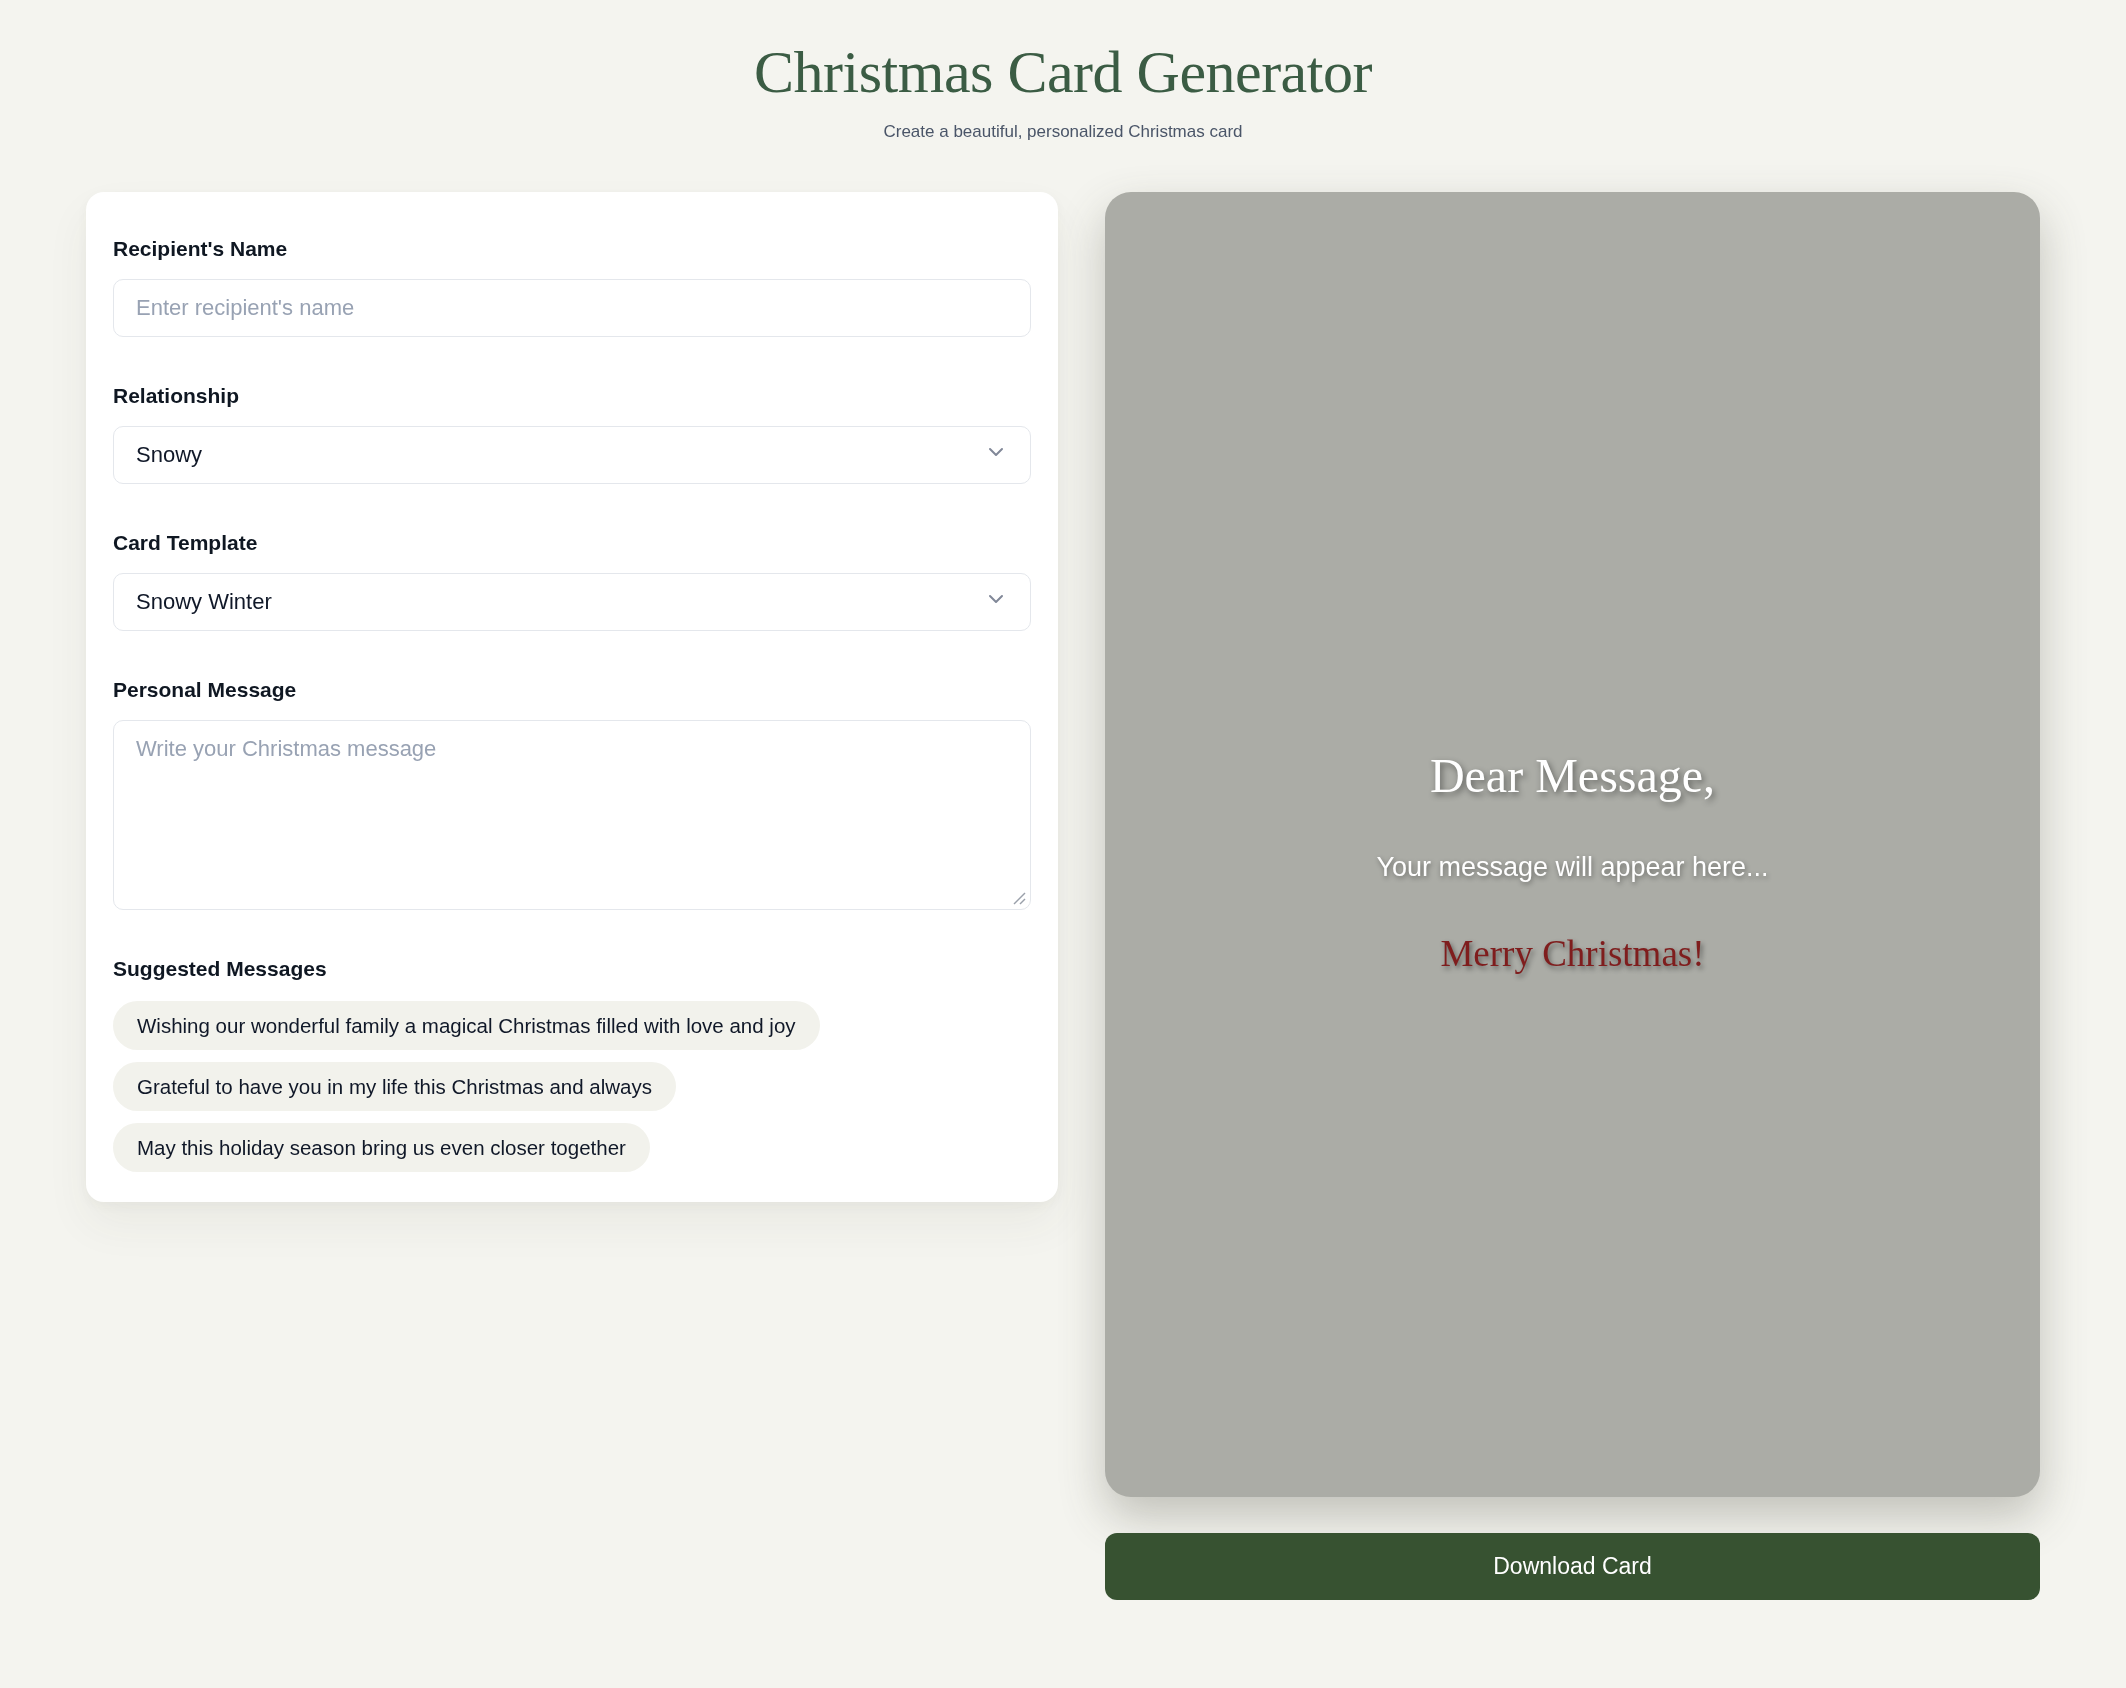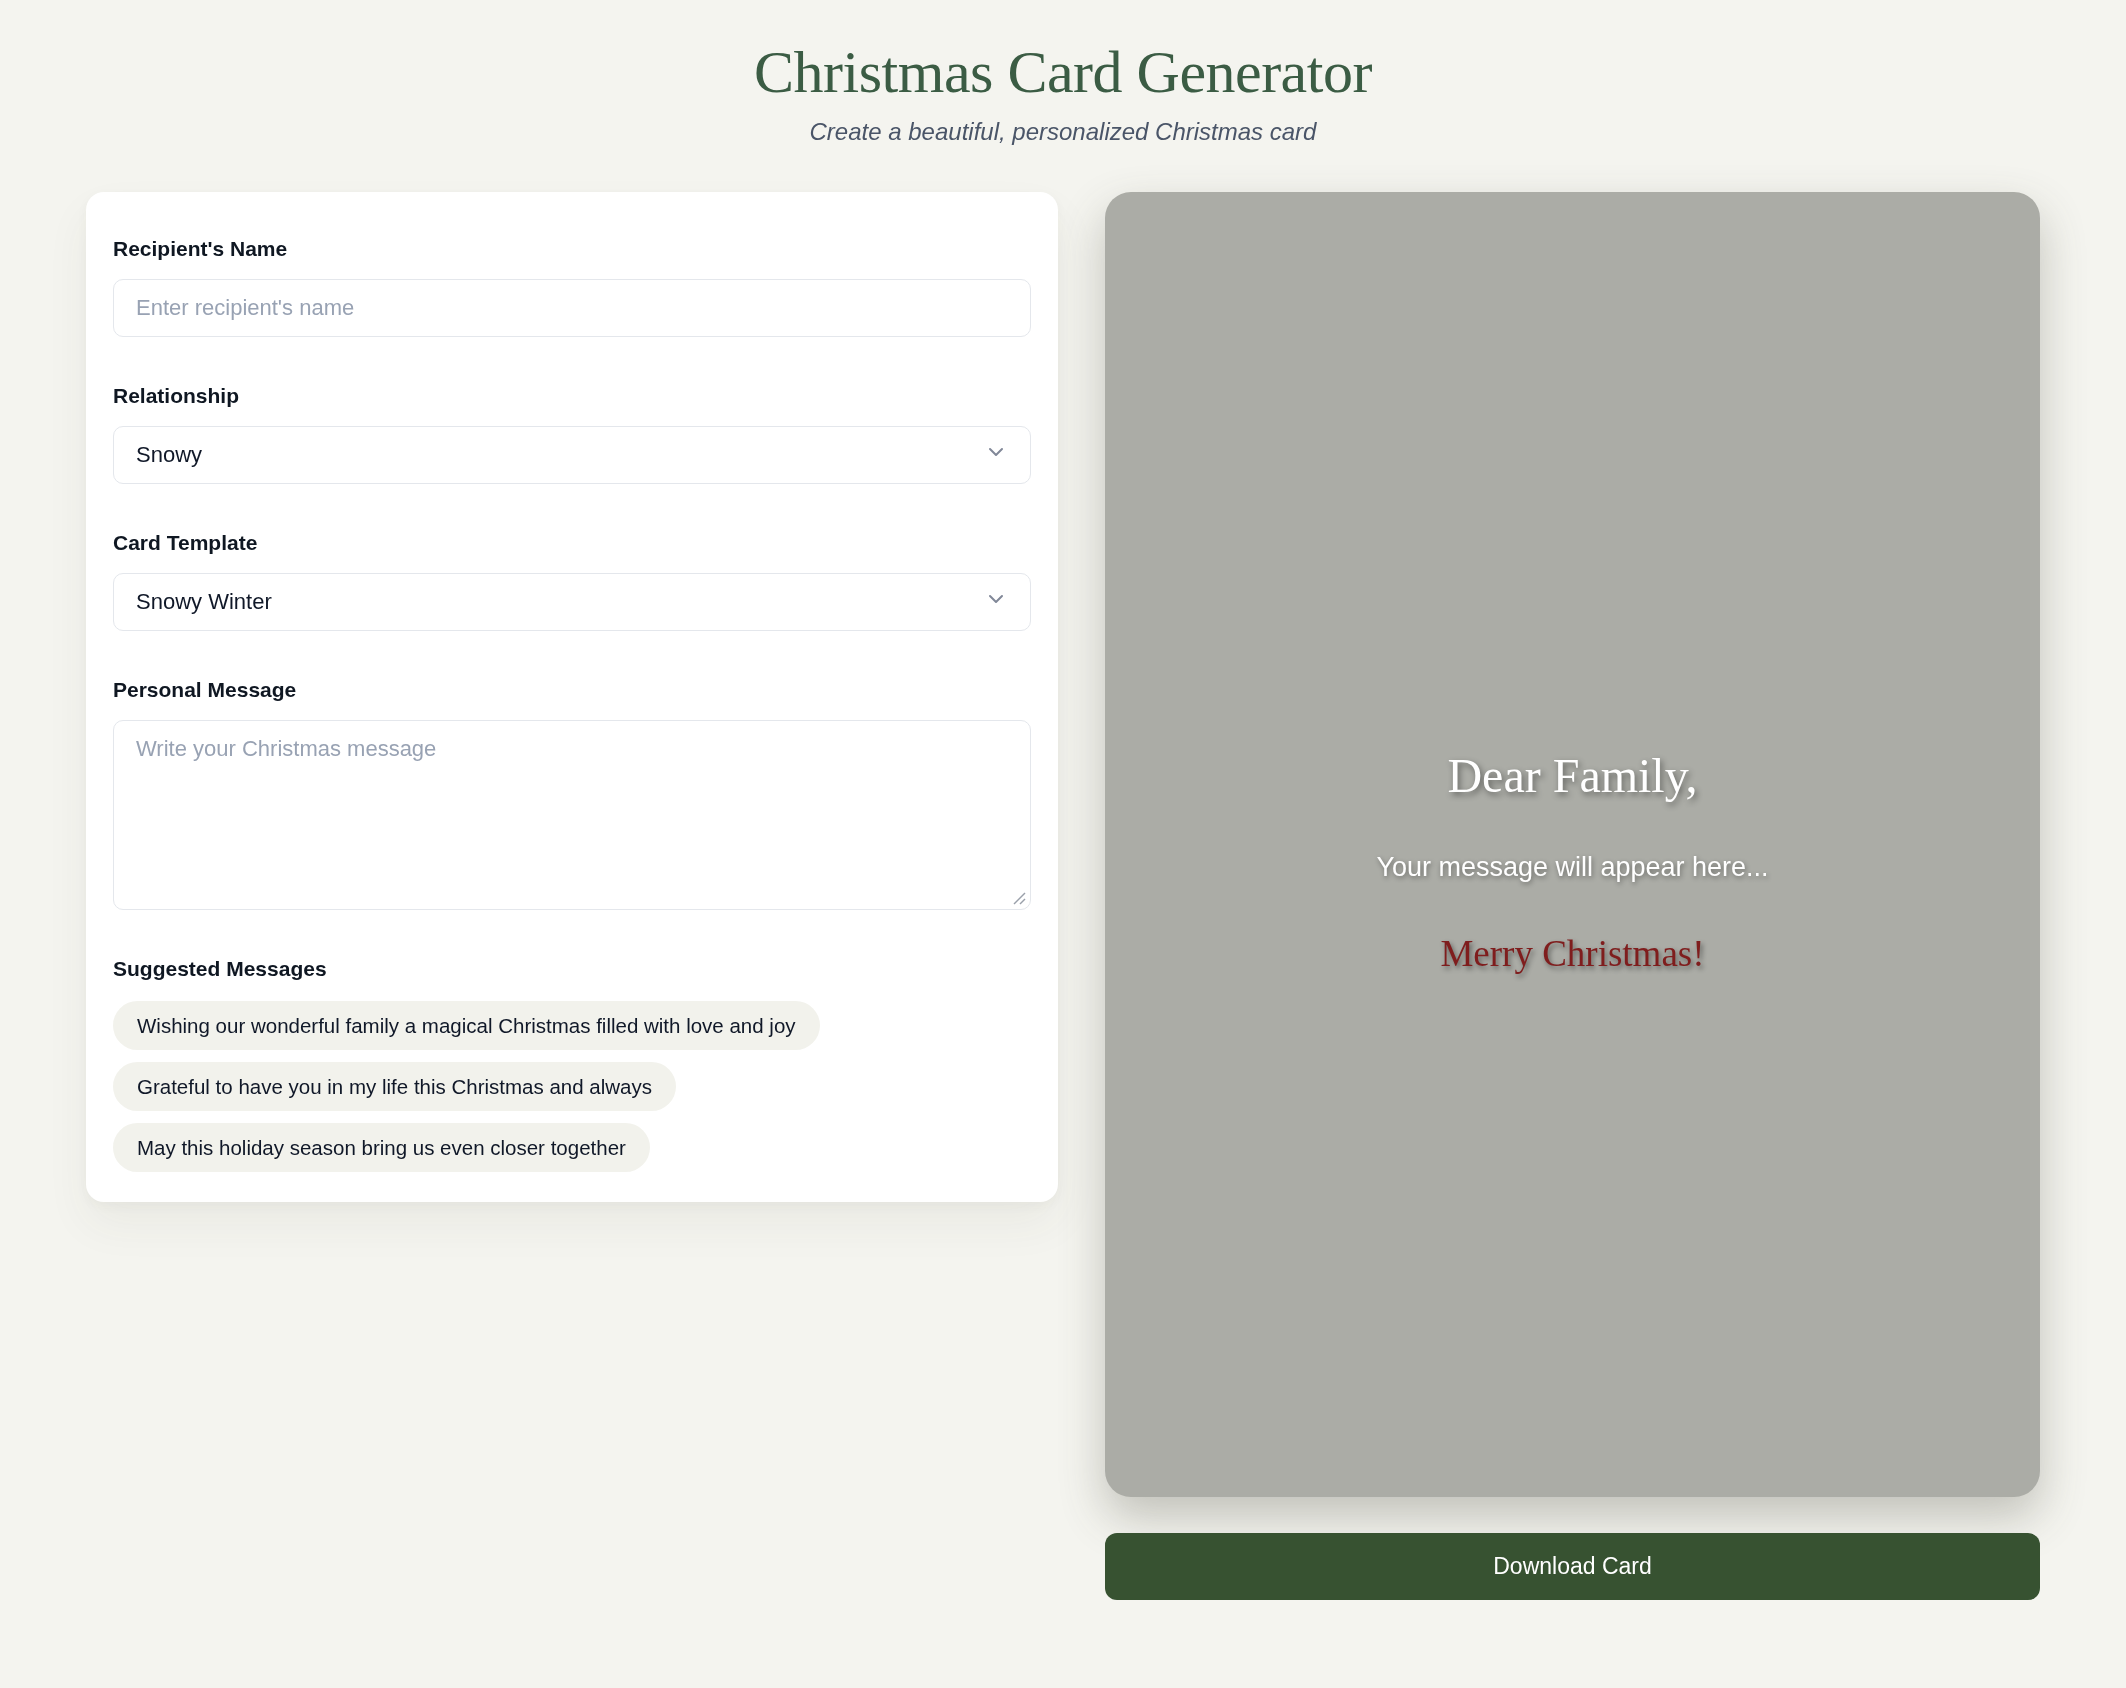--- a/index.html
+++ b/index.html
@@ -28,24 +28,23 @@
     font-family: "Liberation Serif", serif;
     font-weight: 400;
     font-size: 60px;
     line-height: 76px;
     color: #3b5c44;
     letter-spacing: -0.5px;
   }
 
   .subtitle {
     margin-top: 6px;
-    font-size: 24px;
+    font-size: 17px;
     line-height: 32px;
     color: #4a5568;
-    font-style: italic;
   }
 
   
   .content {
     display: flex;
     align-items: flex-start;
     gap: 47px;
   }
 
   
@@ -260,21 +259,21 @@
             <button class="pill">Grateful to have you in my life this Christmas and always</button>
             <button class="pill">May this holiday season bring us even closer together</button>
           </div>
       </div>
 
     </section>
 
     <section class="preview-col">
 
       <div class="preview-card">
-        <div class="preview-greeting">Dear Family,</div>
+        <div class="preview-greeting">Dear Message,</div>
         <div class="preview-message">Your message will appear here...</div>
         <div class="preview-closing">Merry Christmas!</div>
       </div>
 
       <button class="download-btn">Download Card</button>
 
     </section>
 
   </main>
 </div>

